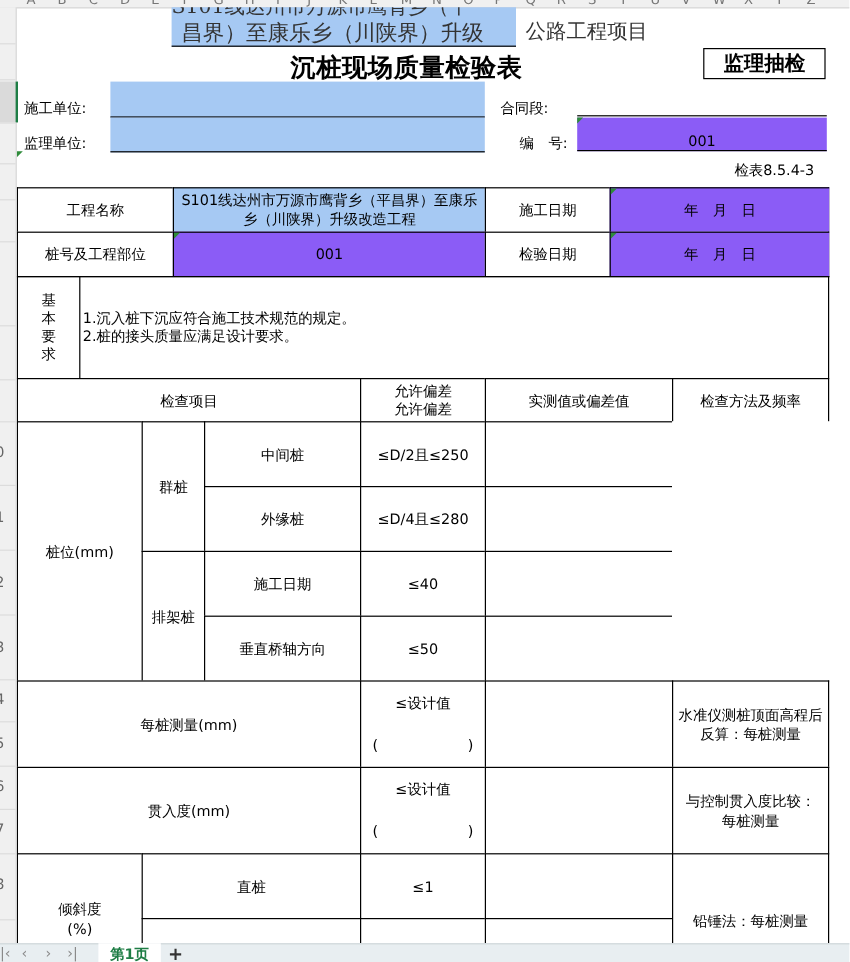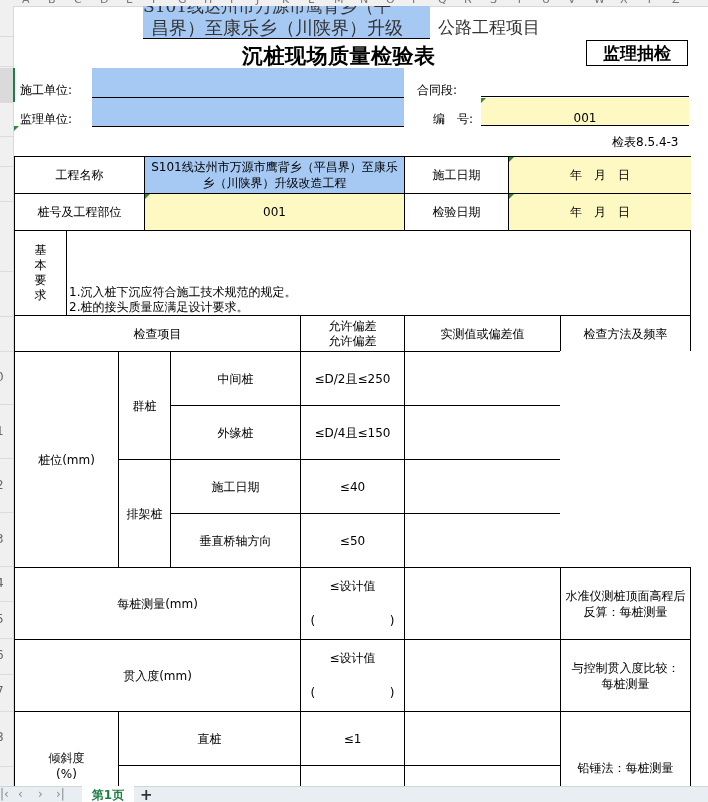--- a/index.html
+++ b/index.html
@@ -6,21 +6,21 @@
   body{width:708px;height:802px;overflow:hidden;background:#fff;position:relative;font-family:"DejaVu Sans","Liberation Sans",sans-serif;color:#000;}
   .colhdr{position:absolute;left:0;top:0;width:708px;height:6px;background:#f0f0f0;border-bottom:1px solid #d8d8d8;overflow:hidden;}
   .colhdr span{position:absolute;top:-7px;font-size:11px;color:#777;}
   .rowhdr{position:absolute;left:0;top:6px;width:13px;height:780px;background:#f0f0f0;border-right:1px solid #d8d8d8;}
   .rowhdr .rn{position:absolute;left:-4px;font-size:12px;color:#666;width:16px;text-align:left;}
   .rowhdr .sep{position:absolute;left:0;width:13px;height:1px;background:#dcdcdc;}
   .rowhdr .sel{position:absolute;left:0;top:62px;width:13px;height:34px;background:#dadada;border-right:2px solid #1e7d45;}
   .sheet{position:absolute;left:14px;top:6px;width:694px;height:780px;overflow:hidden;}
   .abs{position:absolute;}
   .blue{background:#a6c9f3;}
-  .pink{background:#fef9c3;}
+  .pink{background:#8b5cf6;}
   .serif{font-family:"DejaVu Serif","Liberation Serif",serif;}
   .b{border:1px solid #000;}
   .cell{position:absolute;box-sizing:border-box;display:flex;align-items:center;justify-content:center;text-align:center;font-size:12px;line-height:16px;border-left:1px solid #000;border-top:1px solid #000;}
   .tri{position:absolute;width:0;height:0;border-top:5px solid #2e8b3a;border-right:5px solid transparent;}
   .tabbar{position:absolute;left:0;top:786px;width:708px;height:16px;background:#e8eef1;border-top:1px solid #cfd6da;}
   .tabbar .nav{position:absolute;top:0;font-size:12px;color:#8a8a8a;}
   .tab{position:absolute;left:82px;top:-1px;width:52px;height:17px;background:#fff;color:#1e7d45;font-weight:bold;font-size:12px;text-align:center;line-height:18px;}
   .plus{position:absolute;left:140px;top:0;font-size:15px;font-weight:bold;color:#333;line-height:16px;}
 </style>
 </head>
@@ -120,21 +120,21 @@
   <div class="cell" style="left:390px;top:187px;width:104px;height:37px;">检验日期</div>
   <div class="cell pink" style="left:494px;top:187px;width:183px;height:37px;">年　月　日</div>
   <div class="tri" style="left:495px;top:188px;"></div>
 
   <div class="cell" style="left:0;top:224px;width:52px;height:85px;flex-direction:column;font-size:12px;line-height:15px;">
     <span>基</span>
     <span>本</span>
     <span>要</span>
     <span>求</span>
   </div>
-  <div class="cell" style="left:52px;top:224px;width:625px;height:85px;justify-content:flex-start;align-items:flex-end;border-right:1px solid #000;">
+  <div class="cell" style="left:52px;top:224px;width:625px;height:85px;justify-content:flex-start;align-items:center;border-right:1px solid #000;">
     <div style="text-align:left;padding-left:2px;font-size:12px;line-height:15px;">
       <div>1.沉入桩下沉应符合施工技术规范的规定。</div>
       <div>2.桩的接头质量应满足设计要求。</div>
     </div>
   </div>
 
   <div class="cell" style="left:0;top:309px;width:286px;height:36px;">检查项目</div>
   <div class="cell" style="left:286px;top:309px;width:104px;height:36px;flex-direction:column;line-height:15px;">
     <span>允许偏差</span>
     <span>允许偏差</span>
@@ -144,21 +144,21 @@
 
   <div class="cell" style="left:0;top:345px;width:104px;height:216px;">桩位(mm)</div>
   <div class="cell" style="left:104px;top:345px;width:52px;height:108px;">群桩</div>
   <div class="cell" style="left:104px;top:453px;width:52px;height:108px;">排架桩</div>
 
   <div class="cell" style="left:156px;top:345px;width:130px;height:54px;">中间桩</div>
   <div class="cell" style="left:286px;top:345px;width:104px;height:54px;font-size:12px;">≤D/2且≤250</div>
   <div class="cell" style="left:390px;top:345px;width:156px;height:54px;"></div>
 
   <div class="cell" style="left:156px;top:399px;width:130px;height:54px;">外缘桩</div>
-  <div class="cell" style="left:286px;top:399px;width:104px;height:54px;font-size:12px;">≤D/4且≤150</div>
+  <div class="cell" style="left:286px;top:399px;width:104px;height:54px;font-size:12px;">≤D/4且≤280</div>
   <div class="cell" style="left:390px;top:399px;width:156px;height:54px;"></div>
 
   <div class="cell" style="left:156px;top:453px;width:130px;height:54px;">施工日期</div>
   <div class="cell" style="left:286px;top:453px;width:104px;height:54px;">≤40</div>
   <div class="cell" style="left:390px;top:453px;width:156px;height:54px;"></div>
 
   <div class="cell" style="left:156px;top:507px;width:130px;height:54px;">垂直桥轴方向</div>
   <div class="cell" style="left:286px;top:507px;width:104px;height:54px;">≤50</div>
   <div class="cell" style="left:390px;top:507px;width:156px;height:54px;"></div>
 

